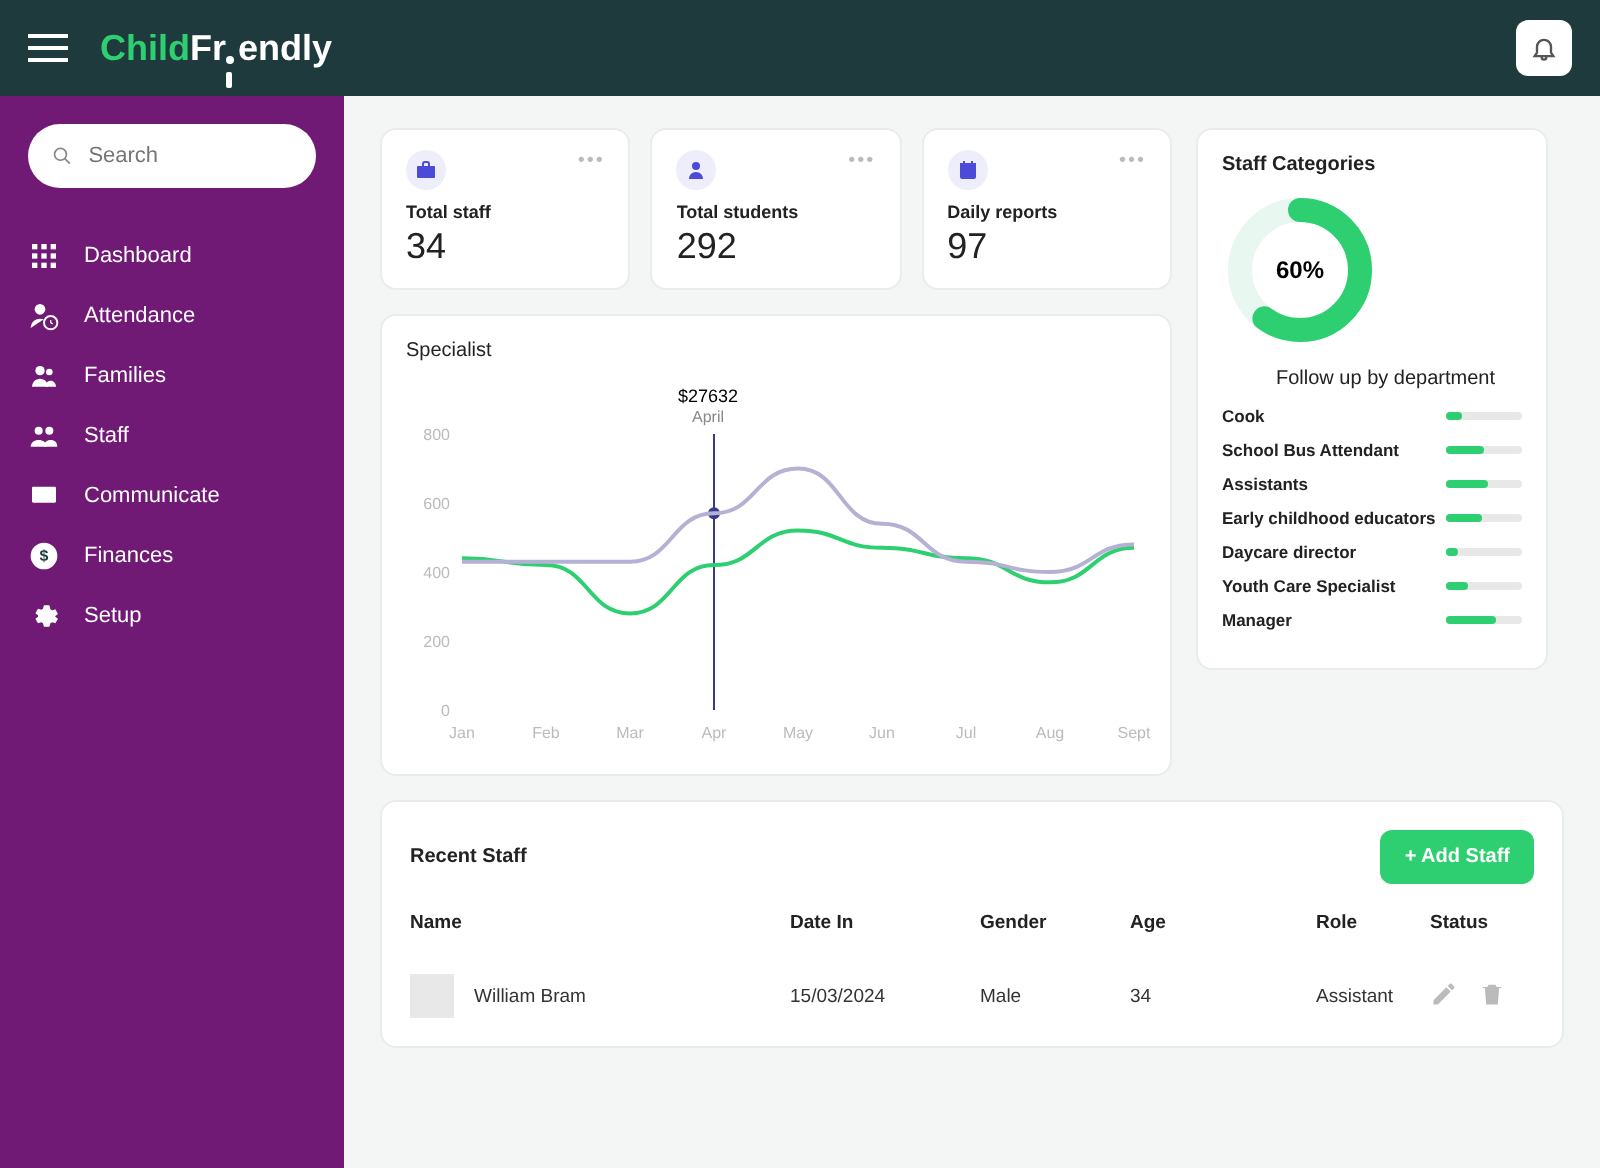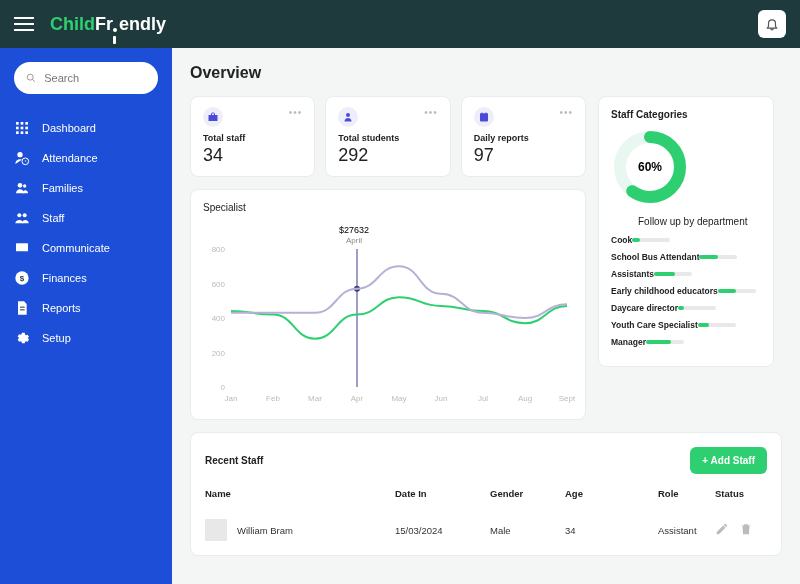--- a/index.html
+++ b/index.html
@@ -6,21 +6,21 @@
 body { background: #f4f6f6; width: 800px; height: 584px; overflow: hidden; }
 
 .topbar { height: 48px; background: #1f3a3d; display: flex; align-items: center; padding: 0 14px; gap: 16px; }
 .menu-icon { width: 20px; height: 14px; display: flex; flex-direction: column; justify-content: space-between; cursor: pointer; }
 .menu-icon span { height: 2px; background: #fff; }
 .logo { color: #fff; font-size: 18px; font-weight: 700; }
 .logo .c { color: #2dcf70; }
 .bell-btn { margin-left: auto; background: #fff; border-radius: 6px; width: 28px; height: 28px; display: flex; align-items: center; justify-content: center; cursor: pointer; }
 
 .layout { display: flex; height: calc(584px - 48px); }
-.sidebar { width: 172px; background: #1d4ed8; padding: 14px 14px; }
+.sidebar { width: 172px; background: #701a75; padding: 14px 14px; }
 .search-box { background: #fff; border-radius: 20px; height: 32px; display: flex; align-items: center; padding: 0 12px; gap: 8px; margin-bottom: 26px; }
 .search-box input { border: none; outline: none; font-size: 11px; width: 100%; background: transparent; color: #555; }
 .nav-list { display: flex; flex-direction: column; gap: 14px; }
 .nav-item { display: flex; align-items: center; gap: 12px; color: #fff; font-size: 11px; cursor: pointer; }
 .nav-icon { width: 16px; height: 16px; display: flex; align-items: center; justify-content: center; }
 
 .main { flex: 1; padding: 16px 18px; overflow: auto; }
 .page-title { font-size: 16px; font-weight: 600; color: #222; margin-bottom: 14px; }
 
 .top-row { display: flex; gap: 12px; margin-bottom: 12px; }
@@ -39,21 +39,21 @@
 .tooltip .val { color: #000; font-weight: 500; margin-bottom: 1px; }
 .tooltip .mo { color: #888; font-size: 8px; }
 
 .side-col { width: 176px; display: flex; flex-direction: column; gap: 10px; }
 .staff-cat { background: #fff; border: 1px solid #e9ecec; border-radius: 8px; padding: 12px; }
 .sc-title { font-size: 10px; font-weight: 700; color: #222; margin-bottom: 8px; }
 .donut-wrap { display: flex; justify-content: flex-start; margin-bottom: 10px; }
 .donut { width: 78px; height: 78px; position: relative; }
 .donut-label { position: absolute; inset: 0; display: flex; align-items: center; justify-content: center; font-size: 12px; font-weight: 700; }
 .follow-title { font-size: 10px; font-weight: 500; color: #222; margin-bottom: 8px; padding-left: 27px; }
-.dept-row { display: flex; align-items: center; margin-bottom: 7px; }
+.dept-row { display: flex; align-items: center; justify-content: space-between; margin-bottom: 7px; }
 .dept-name { font-size: 8.5px; font-weight: 600; color: #222; }
 .dept-bar { width: 38px; height: 4px; background: #e8e8e8; border-radius: 2px; position: relative; }
 .dept-fill { position: absolute; left: 0; top: 0; bottom: 0; background: #2dcf70; border-radius: 2px; }
 
 .recent-card { background: #fff; border: 1px solid #e9ecec; border-radius: 8px; padding: 14px; margin-top: 12px; }
 .recent-head { display: flex; align-items: center; justify-content: space-between; margin-bottom: 14px; }
 .recent-title { font-size: 10px; font-weight: 700; color: #222; }
 .add-staff { background: #2dcf70; color: #fff; font-size: 10px; font-weight: 600; padding: 8px 12px; border-radius: 6px; border: none; cursor: pointer; }
 .table-head { display: flex; font-size: 9.5px; font-weight: 700; color: #222; padding-bottom: 8px; }
 .table-row { display: flex; font-size: 9.5px; color: #333; align-items: center; padding-top: 12px; }
@@ -156,40 +156,29 @@
             <svg width="16" height="16" viewBox="0 0 24 24" fill="#fff">
               <circle cx="12" cy="12" r="10"></circle>
               <text x="12" y="16" font-size="12" text-anchor="middle" fill="#1f3a3d" font-weight="bold">$</text>
             </svg>
           </div>
           <span>Finances</span>
         </div>
         <div class="nav-item">
           <div class="nav-icon">
             <svg width="16" height="16" viewBox="0 0 24 24" fill="#fff">
-              <path d="M6 2h9l4 4v16H6z"></path>
-              <rect x="9" y="10" width="7" height="1.5" fill="#1f3a3d"></rect>
-              <rect x="9" y="14" width="7" height="1.5" fill="#1f3a3d"></rect>
-            </svg>
-          </div>
-          <span>Reports</span>
-        </div>
-        <div class="nav-item">
-          <div class="nav-icon">
-            <svg width="16" height="16" viewBox="0 0 24 24" fill="#fff">
               <path d="M12 8a4 4 0 100 8 4 4 0 000-8zm8.5 4l2-1.5-2-3.5-2.4.8a7 7 0 00-1.3-.8L16 4h-4l-.8 2.5a7 7 0 00-1.3.8L7.5 6.5l-2 3.5 2 1.5v1l-2 1.5 2 3.5 2.4-.8c.4.3.8.6 1.3.8L12 20h4l.8-2.5c.5-.2.9-.5 1.3-.8l2.4.8 2-3.5-2-1.5v-1z"></path>
             </svg>
           </div>
           <span>Setup</span>
         </div>
       </div>
   </aside>
 
   <main class="main">
-    <div class="page-title">Overview</div>
 
     <div class="top-row">
       <div class="cards-col">
         <div class="stat-cards" id="stat-cards">
             <div class="stat-card">
               <div class="stat-icon" style="background:#eeeefa">
                 <svg width="12" height="12" viewBox="0 0 24 24" fill="#4b4bd8">
                   <rect x="3" y="8" width="18" height="12" rx="1"></rect>
                   <path d="M9 8V6a2 2 0 012-2h2a2 2 0 012 2v2" fill="none" stroke="#4b4bd8" stroke-width="2"></path>
                 </svg>

